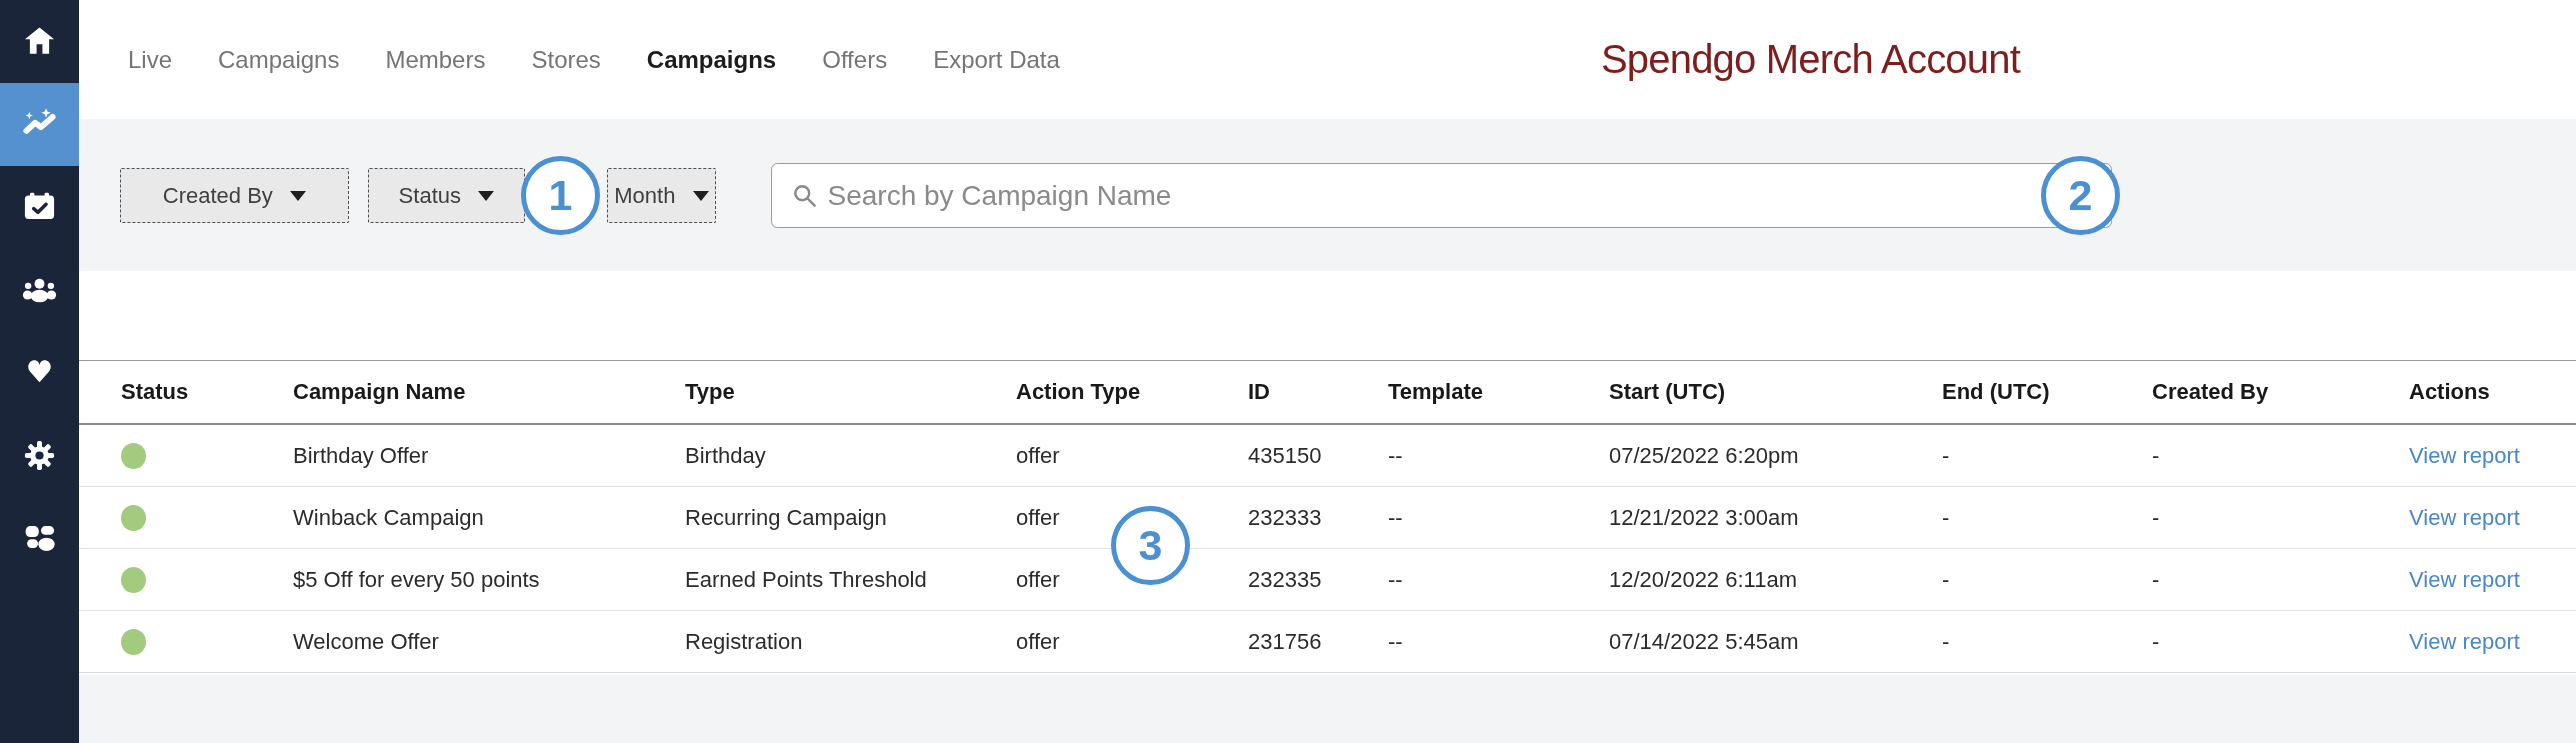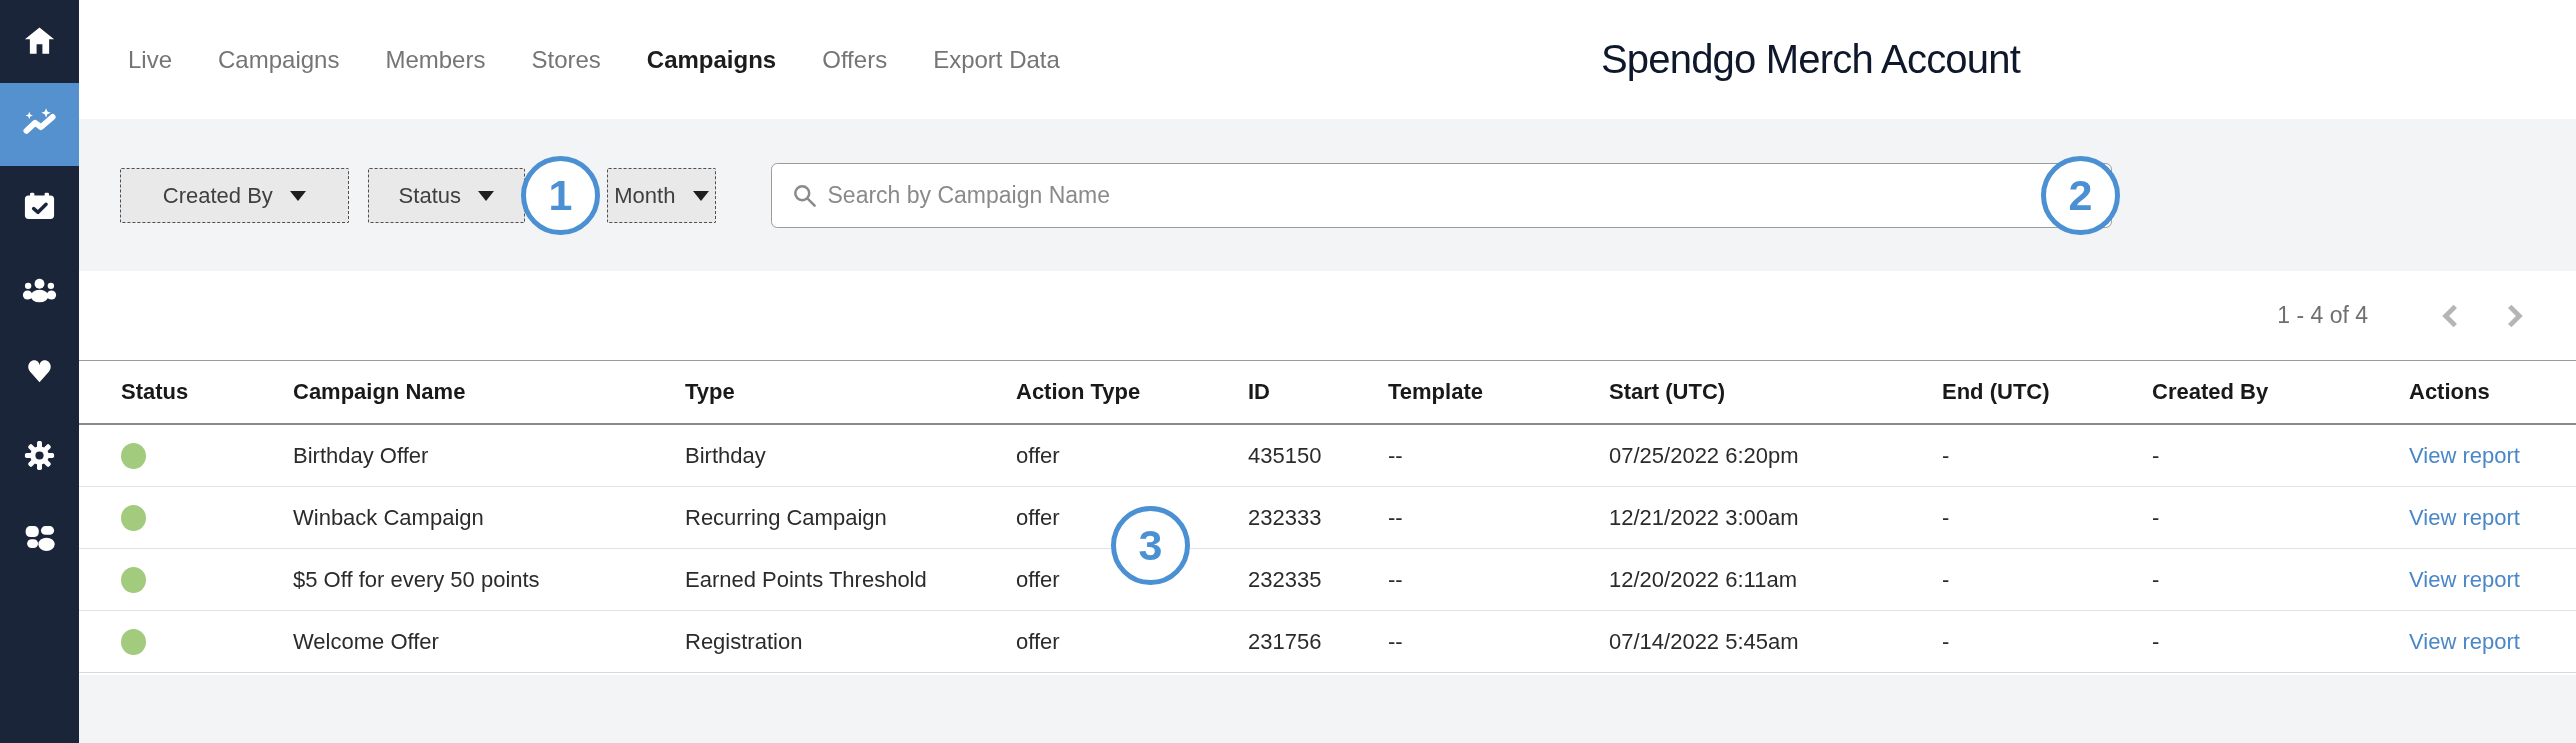--- a/index.html
+++ b/index.html
@@ -12,35 +12,35 @@
   .side-item { position:absolute; left:0; width:79px; height:83px; display:flex; align-items:center; justify-content:center; }
   .side-item.active { background:#5590cf; }
   .side-item svg { width:35px; height:35px; }
 
   
   .topnav { position:absolute; left:79px; top:0; width:2497px; height:119px; background:#fff;
             display:flex; align-items:center; padding-left:49px; gap:46px; }
   .nav-link { font-size:24px; color:#757575; cursor:pointer; white-space:nowrap; }
   .nav-link.active { color:#1c1c1c; font-weight:bold; }
   .account-title { position:absolute; right:88px; top:0; height:119px; display:flex; align-items:center;
-                   font-size:40px; color:#0f172a; letter-spacing:-0.8px; }
+                   font-size:40px; color:#7f1d1d; letter-spacing:-0.8px; }
 
   
   .filter-band { position:absolute; left:79px; top:119px; width:2497px; height:152px; background:#f3f4f6; }
   .drop-btn { position:absolute; top:49px; height:55px; background:#e9e9e9; border:1.6px dashed #4f4f4f;
               border-radius:1.6px; display:flex; align-items:center; justify-content:center; gap:17.4px;
               font-size:22px; color:#3f3f3f; cursor:pointer; }
   .drop-btn .caret { width:0; height:0; border-left:8px solid transparent; border-right:8px solid transparent;
                      border-top:10.3px solid #1f1f1f; }
   .btn-created { left:41px;  width:229px; }
   .btn-status  { left:289px; width:157px; }
   .btn-month   { left:528px; width:109px; }
   .search-box { position:absolute; left:692px; top:44px; width:1341px; height:65px; background:#fff;
                 border:1.6px solid #9b9b9b; border-radius:6.3px; display:flex; align-items:center; padding:0 19px; gap:9.5px; }
-  .search-box input { border:none; outline:none; flex:1; font-size:23px; color:#c2410c; background:transparent;
+  .search-box input { border:none; outline:none; flex:1; font-size:28px; color:#c2410c; background:transparent;
                       font-family:"Liberation Sans","DejaVu Sans",sans-serif; }
   .search-box input::placeholder { color:#8a8a8a; opacity:1; }
 
   
   .marker { position:absolute; width:79px; height:79px; border:5.5px solid #4a90d2; border-radius:50%;
             background:#fff; display:flex; align-items:center; justify-content:center;
             font-size:43px; font-weight:bold; color:#4a90d2; z-index:20; }
   .marker-1 { left:521px;  top:156px; }
   .marker-2 { left:2041px; top:156px; }
   .marker-3 { left:1111px; top:506px; }
@@ -164,37 +164,20 @@
           </svg>
       </span>
       <input type="text" value="" placeholder="Search by Campaign Name" style="">
     </div>
   </div>
 
   <div class="marker marker-1">1</div>
   <div class="marker marker-2">2</div>
   <div class="marker marker-3">3</div>
 
-  <div class="pagination">
-    <span class="page-range">1 - 4 of 4</span>
-    <span class="pg-btn pg-prev">
-      <span style="display:flex">
-        <svg viewBox="0 0 28 28" width="30" height="30">
-            <polyline points="18,5 9,14 18,23" fill="none" stroke="#b5b5b5" stroke-width="4.5"></polyline>
-          </svg>
-      </span>
-    </span>
-    <span class="pg-btn pg-next">
-      <span style="display:flex">
-        <svg viewBox="0 0 28 28" width="30" height="30">
-            <polyline points="10,5 19,14 10,23" fill="none" stroke="#b5b5b5" stroke-width="4.5"></polyline>
-          </svg>
-      </span>
-    </span>
-  </div>
 
   <div class="table-wrap">
     <div class="thead">
       <span class="cell c0">Status</span>
       <span class="cell c1">Campaign Name</span>
       <span class="cell c2">Type</span>
       <span class="cell c3">Action Type</span>
       <span class="cell c4">ID</span>
       <span class="cell c5">Template</span>
       <span class="cell c6">Start (UTC)</span>

